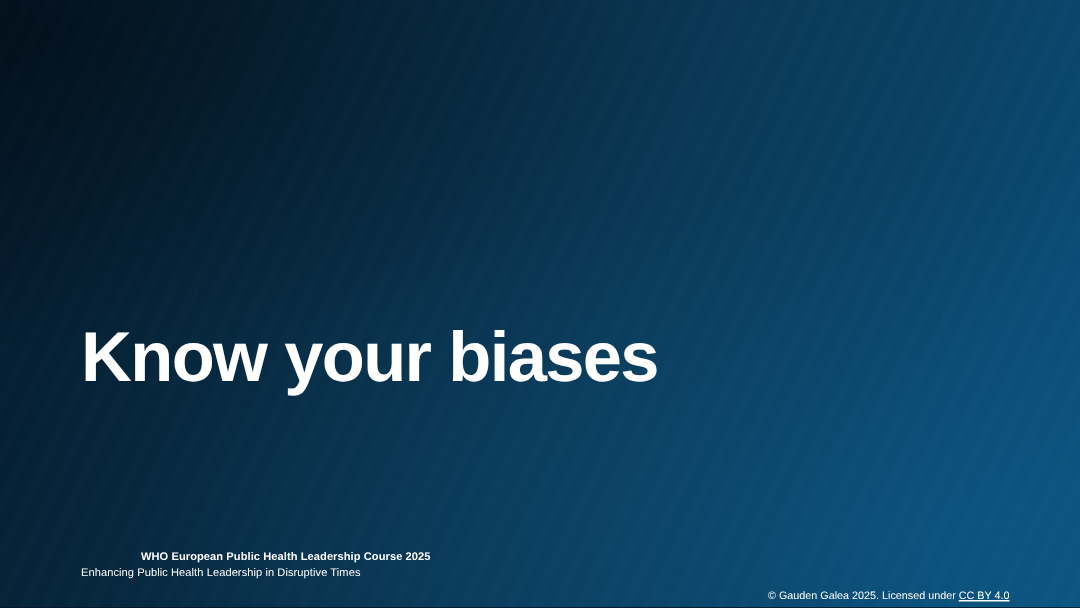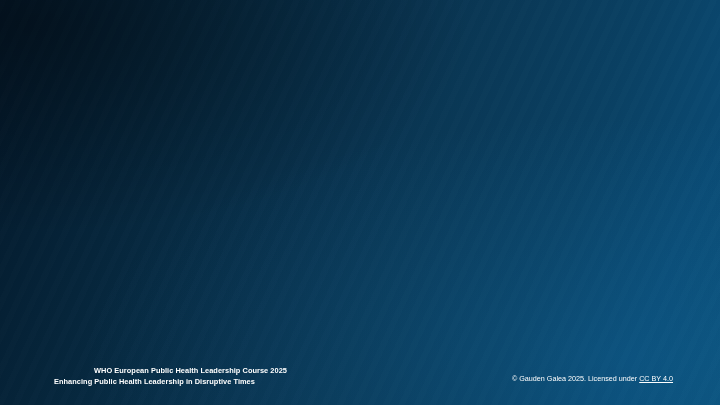--- a/index.html
+++ b/index.html
@@ -80,47 +80,48 @@
   }
   .footer-left .line1 {
     font-size: 7.4px;
     font-weight: bold;
     letter-spacing: 0.05px;
     white-space: nowrap;
     margin-left: 40px;
   }
   .footer-left .line2 {
     font-size: 7.4px;
-    font-weight: bold;
+    font-weight: normal;
     letter-spacing: 0.05px;
     white-space: nowrap;
   }
 
   .footer-right {
     position: absolute;
     right: 47px;
-    top: 374px;
+    top: 392px;
     z-index: 3;
     color: #ffffff;
     font-size: 7.2px;
     line-height: 10px;
     white-space: nowrap;
     text-align: center;
   }
   .footer-right .license-link {
     color: #ffffff;
     text-decoration: underline;
     cursor: pointer;
   }
 </style>
 </head>
 <body>
 
 <div class="slide">
 
+  <h1 class="title">Know your biases</h1>
 
   <div class="footer-left">
     <div class="line1">WHO European Public Health Leadership Course 2025</div>
     <div class="line2">Enhancing Public Health Leadership in Disruptive Times</div>
   </div>
 
   <div class="footer-right"><span>© Gauden Galea 2025. Licensed under </span><span class="license-link">CC BY 4.0</span></div>
 
 </div>
 

